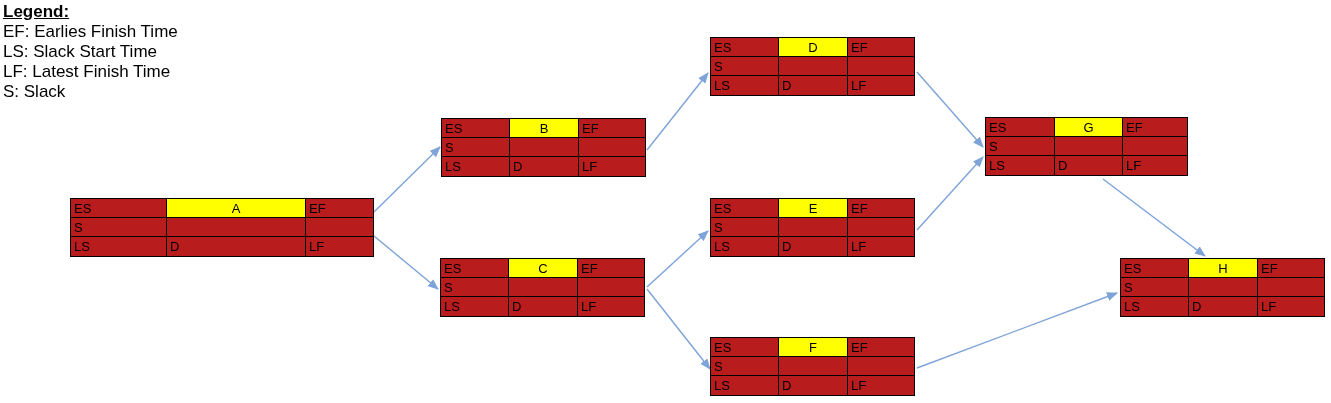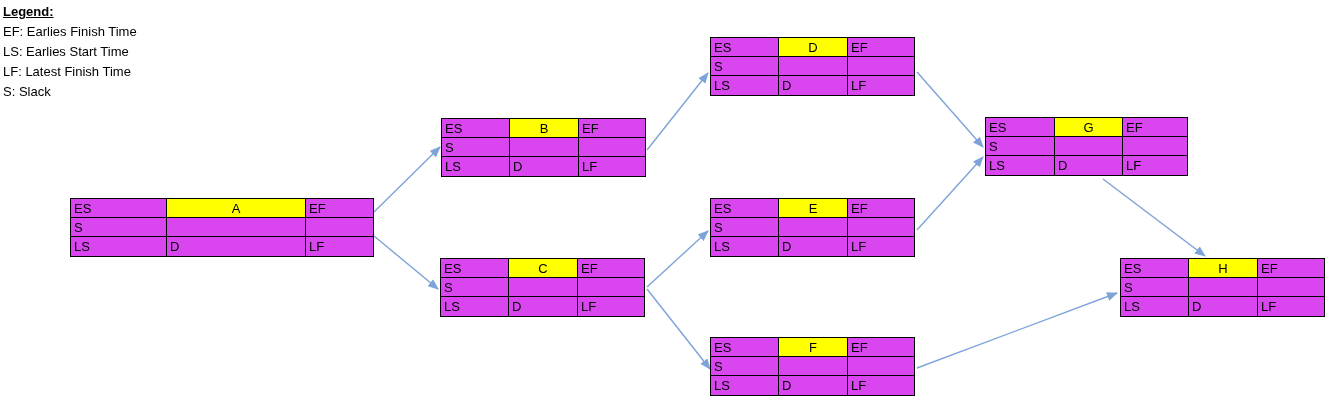--- a/index.html
+++ b/index.html
@@ -4,31 +4,31 @@
 <style>
   html, body { margin: 0; padding: 0; }
   body {
     width: 1331px; height: 403px;
     position: relative;
     background: #ffffff;
     font-family: "Liberation Sans", sans-serif;
     overflow: hidden;
   }
   
-  .legend { position: absolute; left: 3px; top: 2px; font-size: 13px; color: #000; }
+  .legend { position: absolute; left: 3px; top: 2px; font-size: 17px; color: #000; }
   .legend-title { font-weight: bold; text-decoration: underline; height: 20px; line-height: 20px; }
   .legend-item { height: 20px; line-height: 20px; }
 
   
   .node {
     position: absolute;
     display: grid;
     grid-auto-rows: 19px;
     border: 1px solid #000;
-    background: #d946ef;
+    background: #b91c1c;
     font-size: 13px;
     color: #000;
   }
   .cell {
     border-right: 1px solid #000;
     border-bottom: 1px solid #000;
     line-height: 19px;
     padding-left: 3px;
     overflow: hidden;
     white-space: nowrap;
@@ -39,21 +39,21 @@
 
   
   #connectors { position: absolute; left: 0; top: 0; pointer-events: none; }
 </style>
 </head>
 <body>
 
 <div class="legend">
   <div class="legend-title">Legend:</div>
   <div class="legend-item">EF: Earlies Finish Time</div>
-  <div class="legend-item">LS: Earlies Start Time</div>
+  <div class="legend-item">LS: Slack Start Time</div>
   <div class="legend-item">LF: Latest Finish Time</div>
   <div class="legend-item">S: Slack</div>
 </div>
 
 <svg id="connectors" width="1331" height="403" viewBox="0 0 1331 403">
   <defs>
     <marker id="arrowhead" markerUnits="userSpaceOnUse" markerWidth="11" markerHeight="9" viewBox="0 0 11 9" refX="10" refY="4.5" orient="auto">
       <path id="arrowhead-path" d="M0,0 L11,4.5 L0,9 Z" fill="#7DA3D8"></path>
     </marker>
   </defs>

